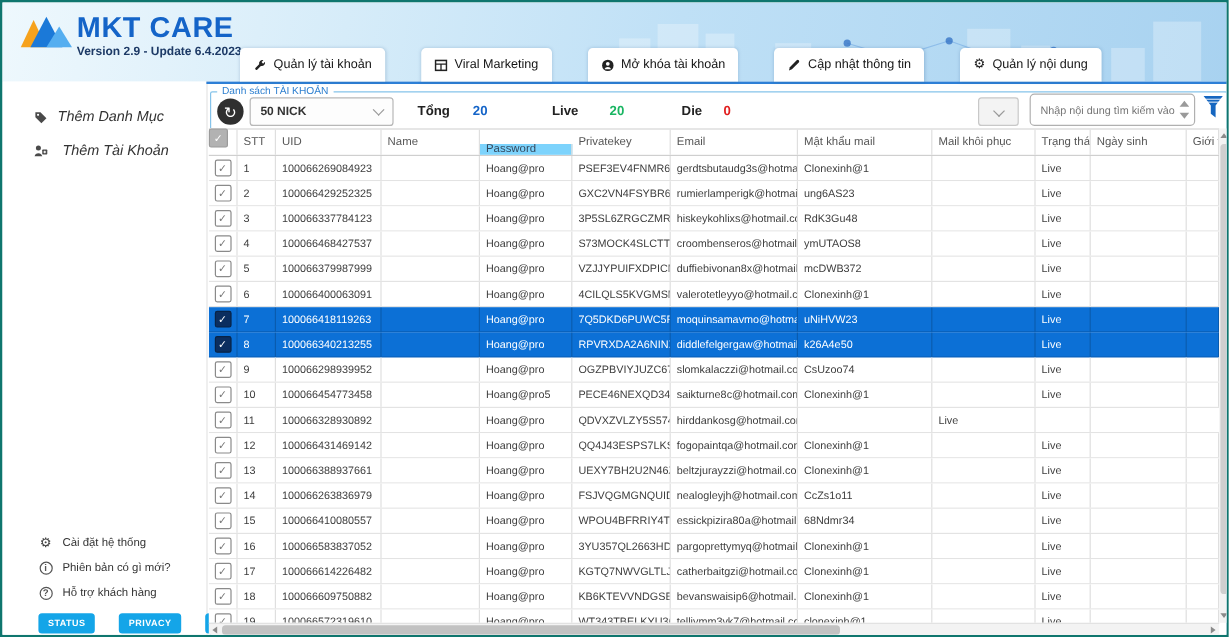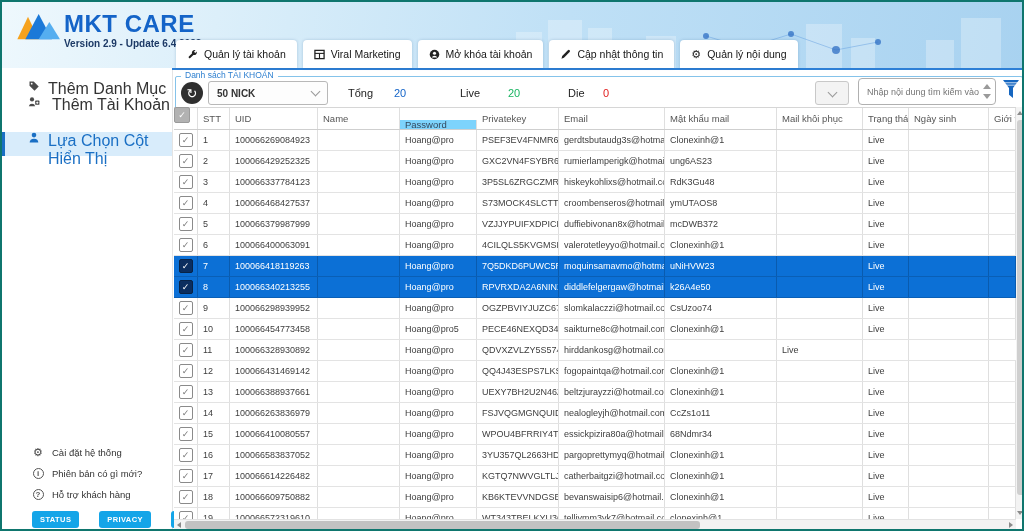--- a/index.html
+++ b/index.html
@@ -8,27 +8,27 @@
   
   .header{position:absolute;left:0;top:0;width:1024px;height:66px;
           background:linear-gradient(100deg,#eef8fd 0%,#d6ecf9 28%,#bfe0f6 55%,#a8d2f0 100%);}
   .sky{position:absolute;right:0;top:0;height:66px;}
   .logo{position:absolute;left:14px;top:9px;display:flex;align-items:flex-start;gap:4px;}
   .logo-text{font-size:24px;font-weight:800;color:#1464c8;letter-spacing:.5px;line-height:26px;}
   .version{font-size:10px;font-weight:700;color:#1d3a66;margin-top:1px;}
   
   .tabbar{position:absolute;left:174px;top:38px;height:28px;display:flex;gap:6px;z-index:5;}
   .tab{background:#fff;border-radius:4px 4px 0 0;padding:0 11px;display:flex;align-items:center;gap:6px;
-       font-size:10.5px;color:#151515;box-shadow:0 0 3px rgba(30,80,130,.25);cursor:default;white-space:nowrap;}
+       font-size:10.5px;color:#151515;box-shadow:0 0 3px rgba(30,80,130,.25);cursor:default;white-space:nowrap;margin-left:24px;}
   .tab .ticon{display:flex;align-items:center;font-size:11px;line-height:1;color:#222;}
   .tab-underline{position:absolute;left:170px;top:66px;width:854px;height:2px;background:#2d7fd6;z-index:4;}
   
   .sidebar{position:absolute;left:0;top:66px;width:170px;height:465px;background:#fff;border-right:1px solid #e4e4e4;}
-  .side-item{position:absolute;left:0;width:170px;height:24px;display:flex;align-items:flex-start;gap:8px;
-             padding-left:26px;box-sizing:border-box;font-size:16px;color:#333;cursor:default;}
+  .side-item{position:absolute;left:0;width:170px;height:24px;display:flex;align-items:flex-end;gap:8px;
+             padding-left:26px;box-sizing:border-box;font-size:12px;color:#333;cursor:default;font-style:italic;}
   .side-item.active{background:#d8ecfb;color:#1a6fc4;border-left:3px solid #1a6fc4;padding-left:23px;}
   .side-item svg{flex:0 0 auto;}
   .side-bottom{position:absolute;left:0;bottom:5px;width:170px;}
   .foot-item{display:flex;align-items:center;gap:8px;padding-left:30px;height:21px;font-size:9.5px;color:#333;}
   .foot-icon{width:12px;height:12px;display:flex;align-items:center;justify-content:center;font-size:11px;color:#444;}
   .circ{width:11px;height:11px;border:1px solid #555;border-radius:50%;font-size:8px;color:#555;
         display:flex;align-items:center;justify-content:center;box-sizing:border-box;font-weight:700;}
   .btn-row{display:flex;gap:20px;margin:6px 0 0 30px;}
   .blue-btn{background:#14a5e8;color:#fff;font-size:7.5px;font-weight:700;letter-spacing:.4px;
             padding:4px 8px;border-radius:3px;border:none;cursor:pointer;font-family:"Liberation Sans",sans-serif;}
@@ -37,21 +37,21 @@
   .groupbox{position:absolute;left:173px;top:74px;width:846px;height:453px;border:1px solid #85c3ea;border-radius:2px;z-index:1;}
   .group-label{position:absolute;left:5px;top:-7px;background:#fff;padding:0 4px;font-size:8.5px;color:#2f80d0;}
   
   .refresh-btn{position:absolute;left:179px;top:80px;width:22px;height:22px;border-radius:50%;background:#2f2f2f;
                color:#fff;display:flex;align-items:center;justify-content:center;font-size:13px;z-index:6;cursor:pointer;}
   .nick-dd{position:absolute;left:206px;top:79px;width:120px;height:24px;background:#fdfdfd;border:1px solid #b8b8b8;
            border-radius:3px;display:flex;align-items:center;box-sizing:border-box;padding:0 8px;z-index:6;
            font-size:10px;font-weight:700;color:#333;cursor:pointer;}
   .chev{width:6px;height:6px;border-right:1.4px solid #999;border-bottom:1.4px solid #999;
         transform:rotate(45deg);margin-left:auto;margin-top:-3px;}
-  .stat{position:absolute;top:85px;font-size:11px;font-weight:400;z-index:6;}
+  .stat{position:absolute;top:85px;font-size:11px;font-weight:700;z-index:6;}
   .mini-dd{position:absolute;left:813px;top:79px;width:34px;height:24px;background:#f3f3f3;border:1px solid #c8c8c8;
            border-radius:3px;display:flex;align-items:center;justify-content:center;box-sizing:border-box;z-index:6;cursor:pointer;}
   .search-box{position:absolute;left:856px;top:76px;width:138px;height:27px;z-index:6;}
   .search-box input{width:100%;height:100%;box-sizing:border-box;border:1px solid #b0b0b0;border-radius:4px;
                     padding:0 16px 0 8px;font-size:9px;color:#444;font-family:"Liberation Sans",sans-serif;outline:none;}
   .spin{position:absolute;right:5px;width:8px;height:5px;cursor:pointer;}
   .spin.up{top:6px;border-left:4px solid transparent;border-right:4px solid transparent;border-bottom:5px solid #9a9a9a;width:0;height:0;}
   .spin.dn{bottom:6px;border-left:4px solid transparent;border-right:4px solid transparent;border-top:5px solid #9a9a9a;width:0;height:0;}
   .funnel{position:absolute;left:1000px;top:77px;z-index:6;cursor:pointer;}
   
@@ -173,35 +173,28 @@
   <div class="tab-underline"></div>
 
   <div class="sidebar">
     <div class="side-item" style="top:12px;">
       <svg width="12" height="12" viewBox="0 0 12 12">
           <path d="M1.5 1.5h4.2l5 5-4.2 4.2-5-5z" fill="#4a4a4a"></path>
           <circle cx="3.7" cy="3.7" r="0.9" fill="#fff"></circle>
         </svg>
       <span>Thêm Danh Mục</span>
     </div>
-    <div class="side-item" style="top:28px;gap:12px;">
+    <div class="side-item" style="top:40px;gap:12px;">
       <svg width="12" height="12" viewBox="0 0 12 12">
           <circle cx="4" cy="3.4" r="2.1" fill="#4a4a4a"></circle>
           <path d="M.8 10.2a3.3 3.2 0 0 1 6.4 0z" fill="#4a4a4a"></path>
           <rect x="7.2" y="4.6" width="4.2" height="4.2" rx="0.6" fill="#4a4a4a"></rect>
           <path d="M9.3 5.6v2.2M8.2 6.7h2.2" stroke="#fff" stroke-width="0.9"></path>
         </svg>
       <span>Thêm Tài Khoản</span>
-    </div>
-    <div class="side-item active" style="top:64px;">
-      <svg width="12" height="12" viewBox="0 0 12 12">
-          <circle cx="6" cy="3.1" r="2.3" fill="#1a6fc4"></circle>
-          <path d="M1.7 10.6a4.3 3.9 0 0 1 8.6 0z" fill="#1a6fc4"></path>
-        </svg>
-      <span>Lựa Chọn Cột Hiển Thị</span>
     </div>
 
     <div class="side-bottom">
       <div class="foot-item">
         <span class="foot-icon">⚙</span>
         <span>Cài đặt hệ thống</span>
       </div>
       <div class="foot-item">
         <span class="foot-icon">
             <span class="circ">i</span>

